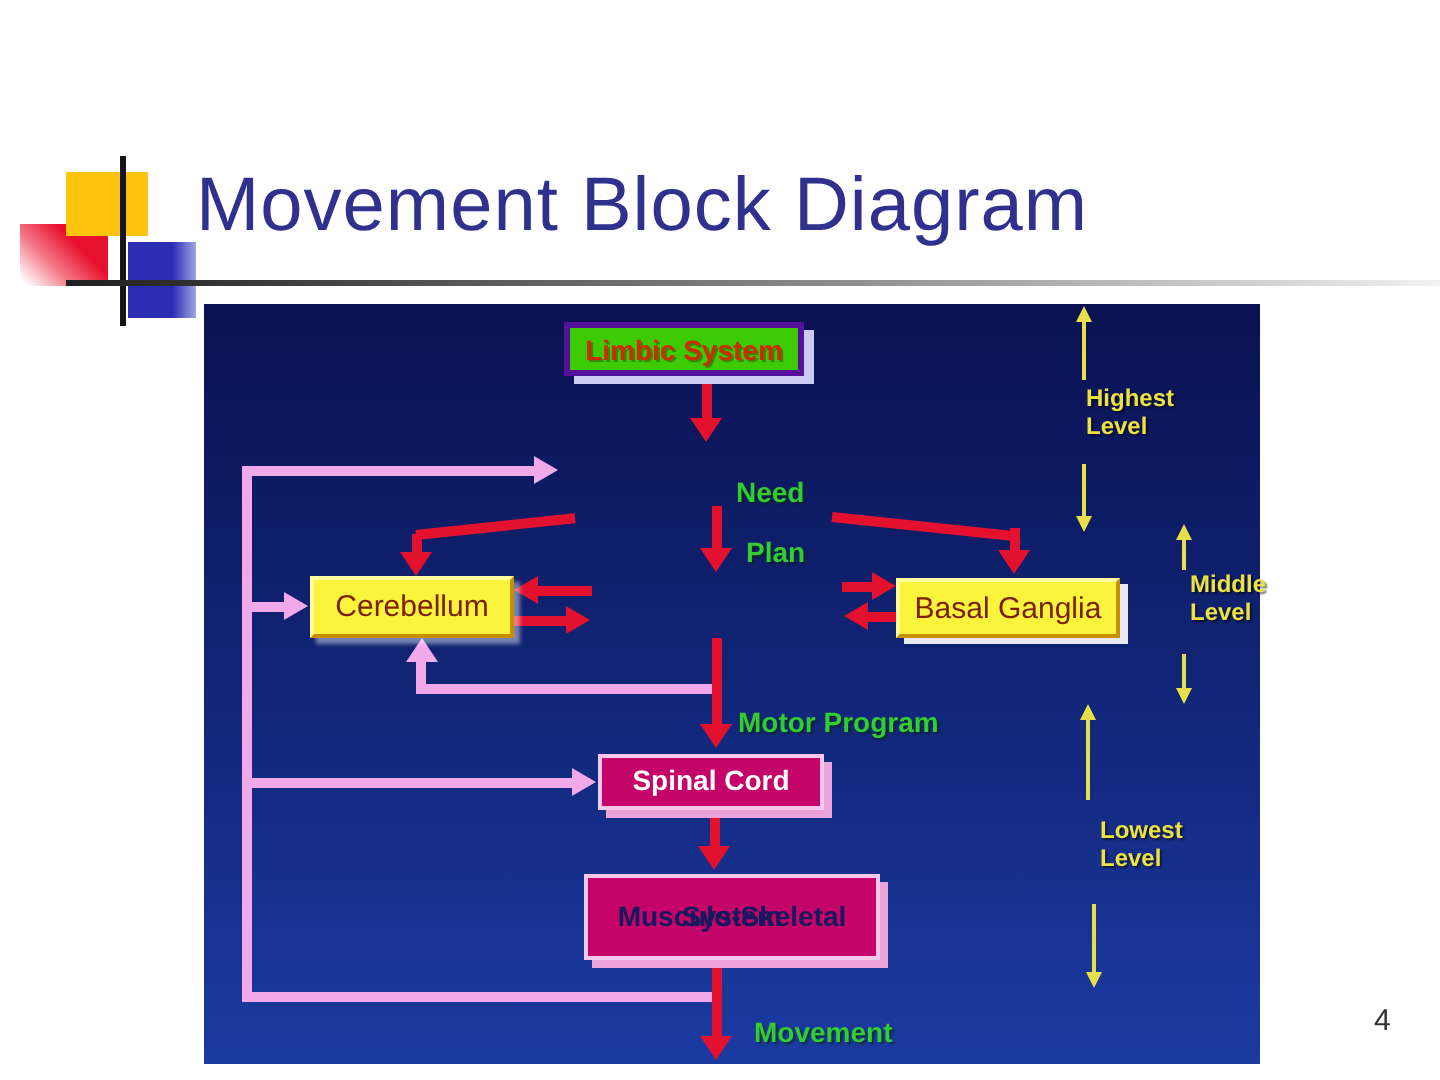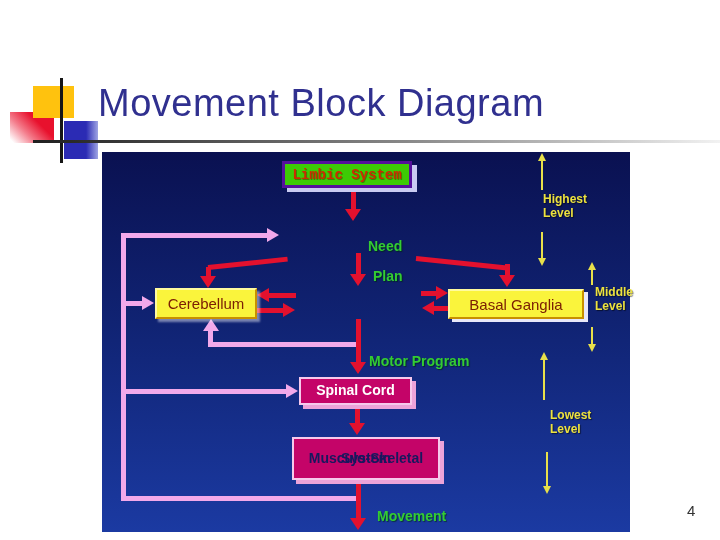--- a/index.html
+++ b/index.html
@@ -130,27 +130,27 @@
   <div class="tri yellow-down" style="left:436px;top:106px;"></div>
   <div class="yl" style="left:489px;top:116px;width:2px;height:17px;"></div>
   <div class="tri yellow-up" style="left:486px;top:110px;"></div>
   <div class="yl" style="left:489px;top:175px;width:2px;height:18px;"></div>
   <div class="tri yellow-down" style="left:486px;top:192px;"></div>
   <div class="yl" style="left:441px;top:206px;width:2px;height:42px;"></div>
   <div class="tri yellow-up" style="left:438px;top:200px;"></div>
   <div class="yl" style="left:444px;top:300px;width:2px;height:35px;"></div>
   <div class="tri yellow-down" style="left:441px;top:334px;"></div>
 
-  <div class="gbox" style="left:180px;top:9px;width:130px;height:27px;font-family:Liberation Mono, monospace;">
+  <div class="gbox" style="left:180px;top:9px;width:120px;height:27px;">
     <span>Limbic System</span>
   </div>
   <div class="ybox" style="left:53px;top:136px;width:102px;height:31px;">
     <span>Cerebellum</span>
   </div>
-  <div class="ybox" style="left:346px;top:137px;width:136px;height:30px;box-shadow:4px 3px 0 #E8E8F8;">
+  <div class="ybox" style="left:346px;top:137px;width:112px;height:30px;box-shadow:4px 3px 0 #E8E8F8;">
     <span>Basal Ganglia</span>
   </div>
   <div class="mbox" style="left:197px;top:225px;width:113px;height:28px;color:#ffffff;">
     <span>Spinal Cord</span>
   </div>
   <div class="mbox" style="left:190px;top:285px;width:148px;height:43px;color:#18185E;">
     <span>Musculo-Skeletal</span>
     <span>System</span>
   </div>
 

